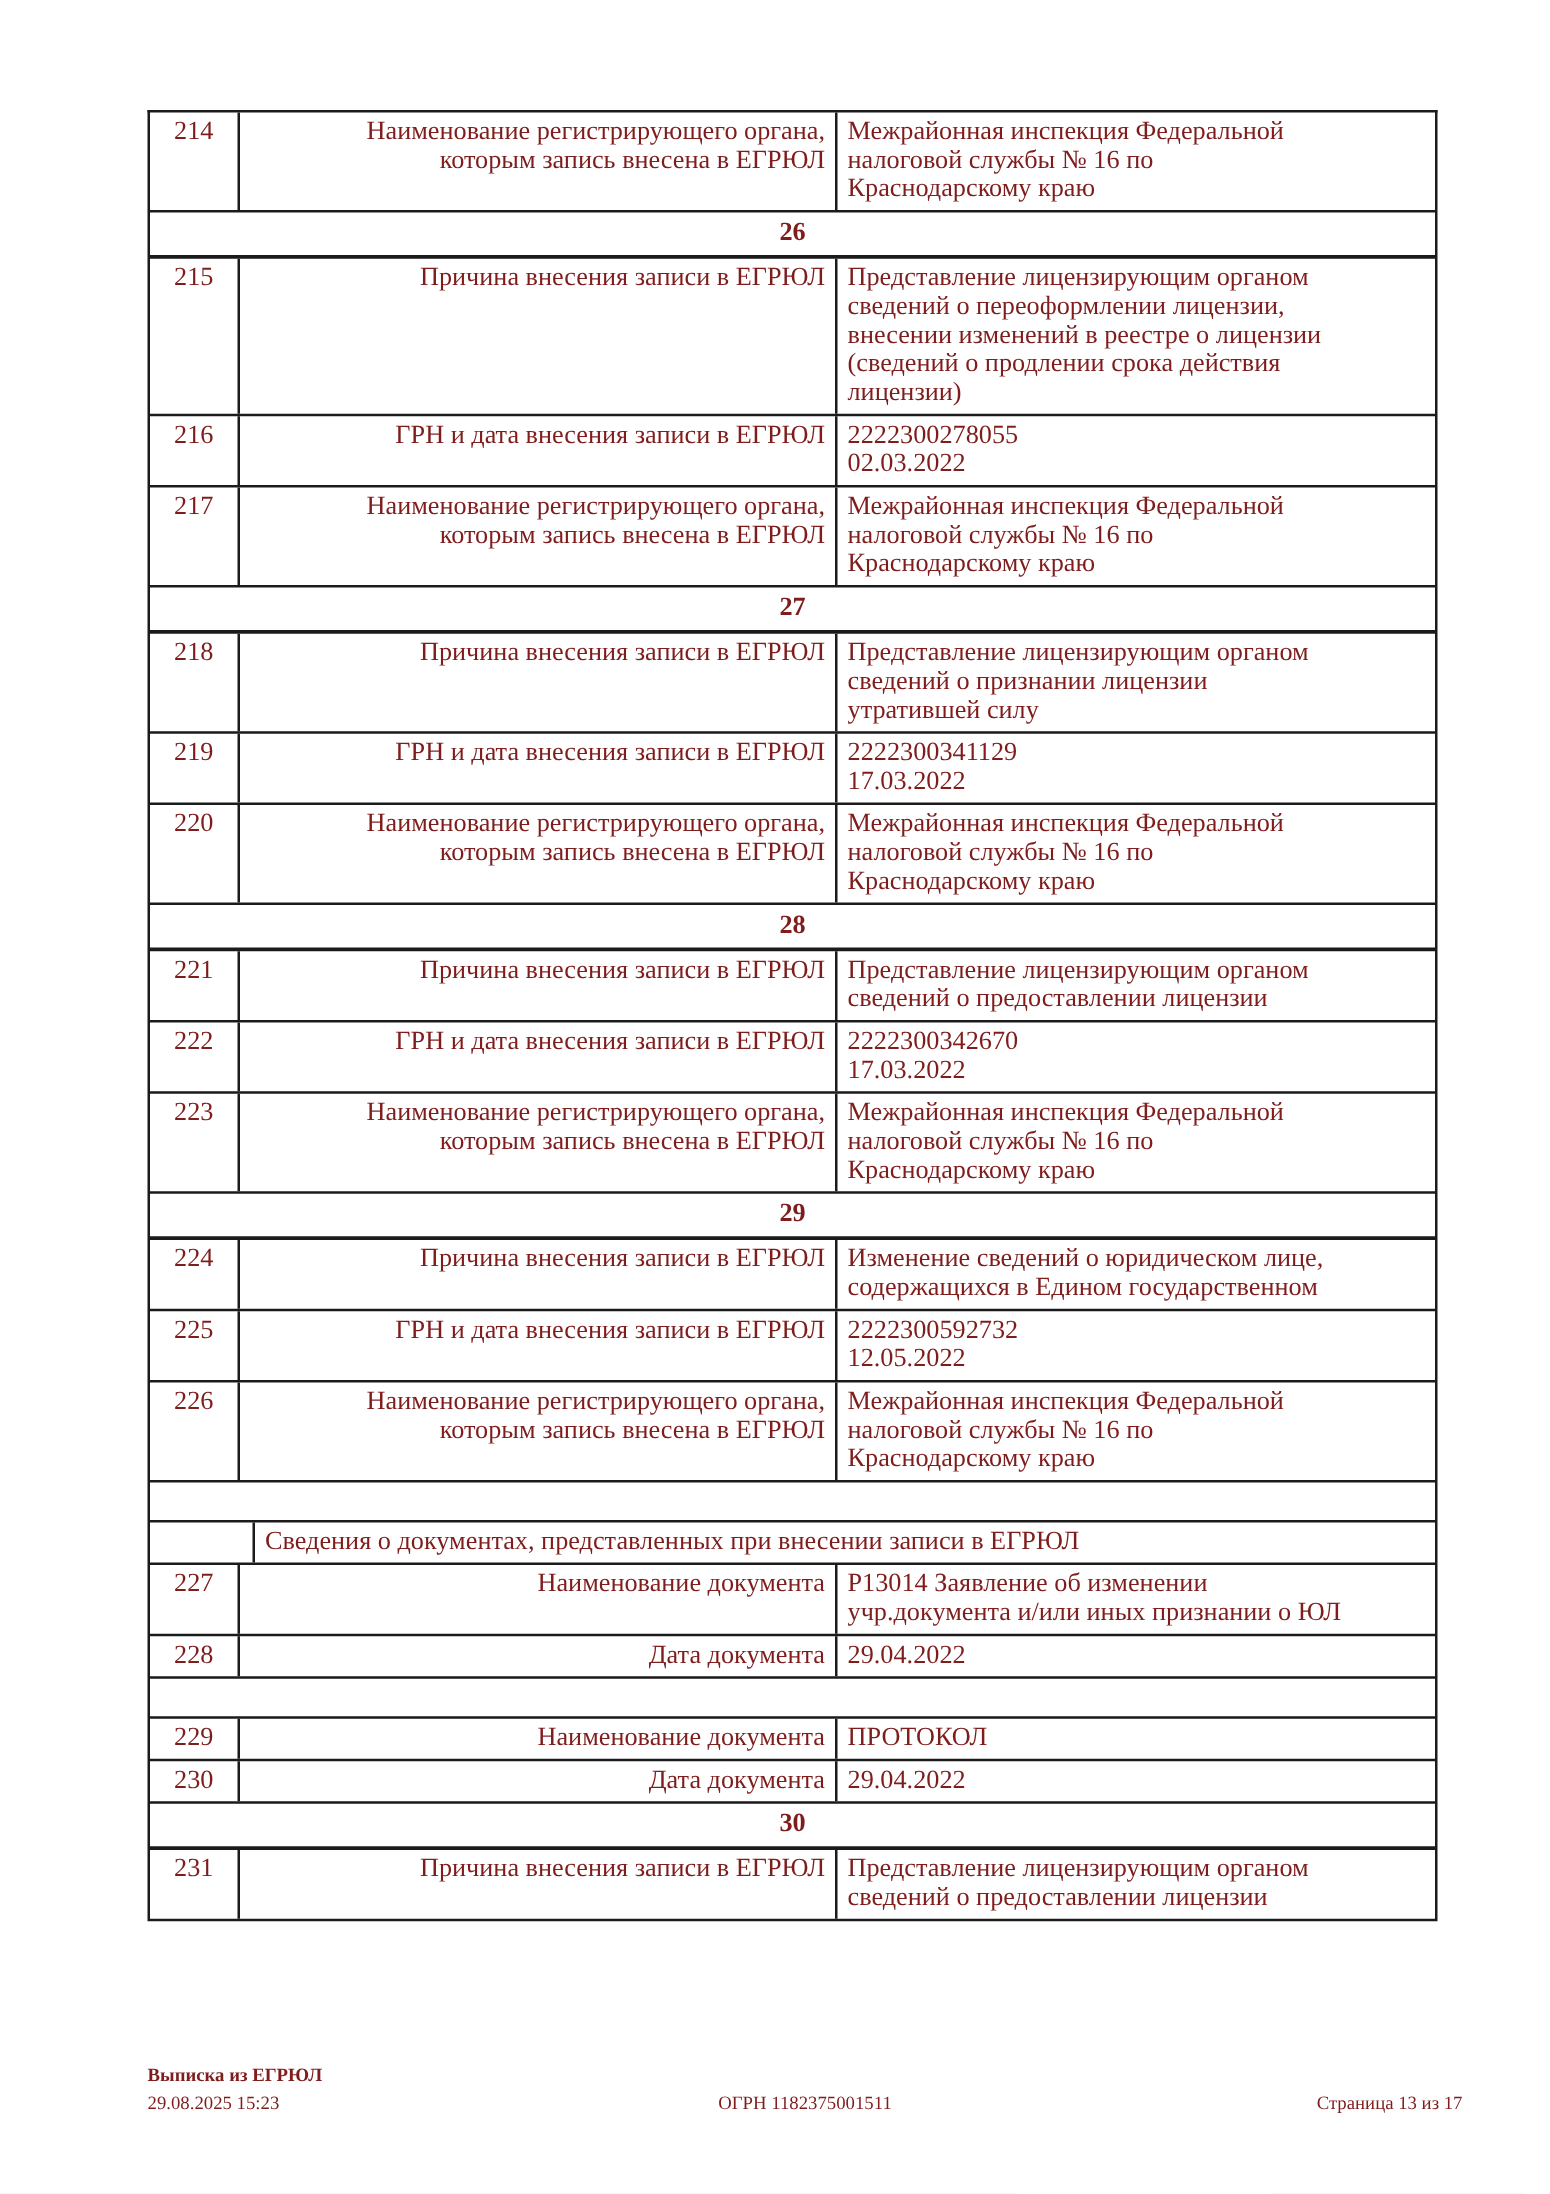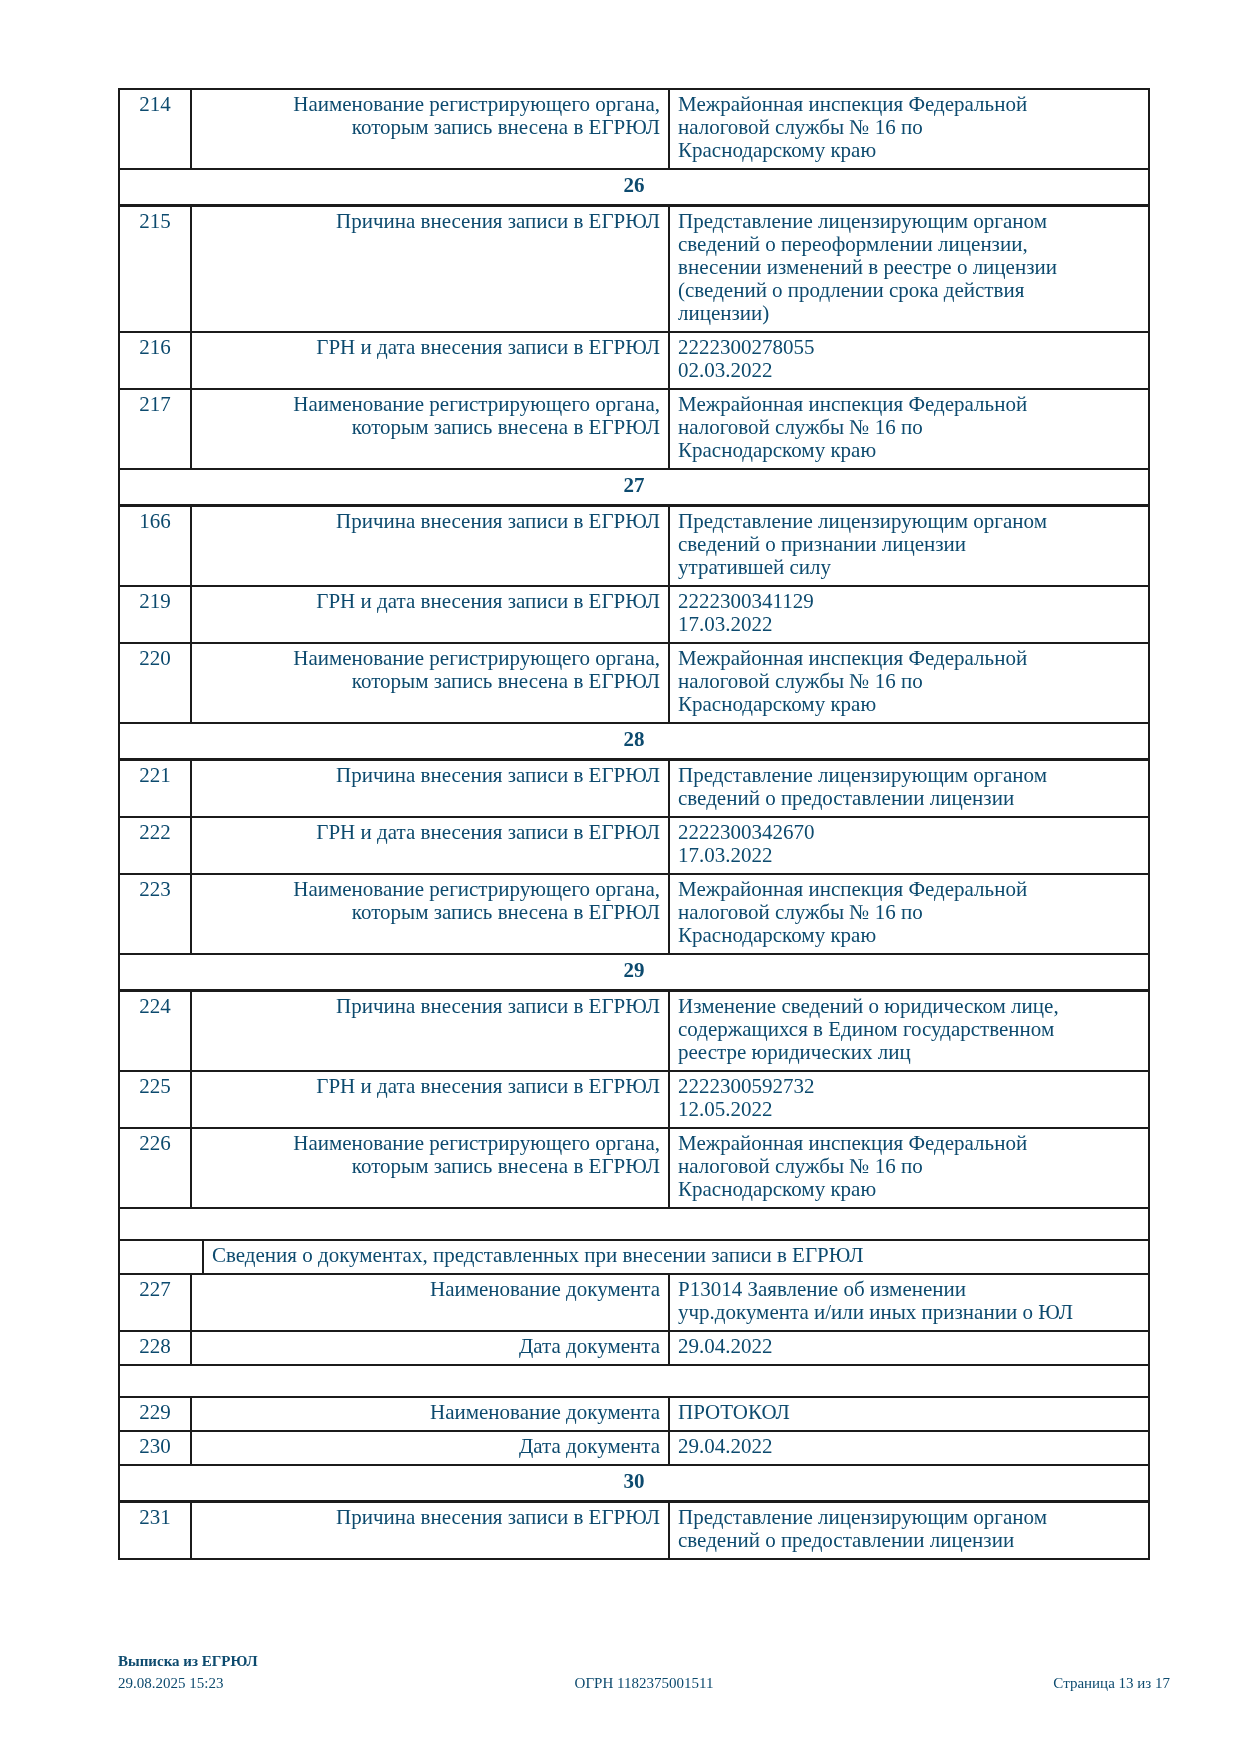--- a/index.html
+++ b/index.html
@@ -3,21 +3,21 @@
 <meta charset="utf-8">
 <style>
   html, body { margin: 0; padding: 0; background: #e9e9e9; }
   .page {
     position: relative;
     width: 1240px;
     height: 1755px;
     margin: 0 auto;
     background: #ffffff;
     font-family: "Liberation Serif", "DejaVu Serif", serif;
-    color: #0c4a6e;
+    color: #7f1d1d;
     overflow: hidden;
   }
   .tbl {
     position: absolute;
     left: 118px;
     top: 88px;
     width: 1032px;
     border-top: 2px solid #1b1b1b;
     border-left: 2px solid #1b1b1b;
     border-right: 2px solid #1b1b1b;
@@ -133,21 +133,21 @@
         </div>
         <div class="c-value">
           <div class="line">Межрайонная инспекция Федеральной</div>
           <div class="line">налоговой службы № 16 по</div>
           <div class="line">Краснодарскому краю</div>
         </div>
       </div>
       <div class="row section-row">27</div>
       <div class="row data-row">
         <div class="c-num">
-          <div class="line">166</div>
+          <div class="line">218</div>
         </div>
         <div class="c-label">
           <div class="line">Причина внесения записи в ЕГРЮЛ</div>
         </div>
         <div class="c-value">
           <div class="line">Представление лицензирующим органом</div>
           <div class="line">сведений о признании лицензии</div>
           <div class="line">утратившей силу</div>
         </div>
       </div>
@@ -220,21 +220,20 @@
       <div class="row data-row">
         <div class="c-num">
           <div class="line">224</div>
         </div>
         <div class="c-label">
           <div class="line">Причина внесения записи в ЕГРЮЛ</div>
         </div>
         <div class="c-value">
           <div class="line">Изменение сведений о юридическом лице,</div>
           <div class="line">содержащихся в Едином государственном</div>
-          <div class="line">реестре юридических лиц</div>
         </div>
       </div>
       <div class="row data-row">
         <div class="c-num">
           <div class="line">225</div>
         </div>
         <div class="c-label">
           <div class="line">ГРН и дата внесения записи в ЕГРЮЛ</div>
         </div>
         <div class="c-value">

